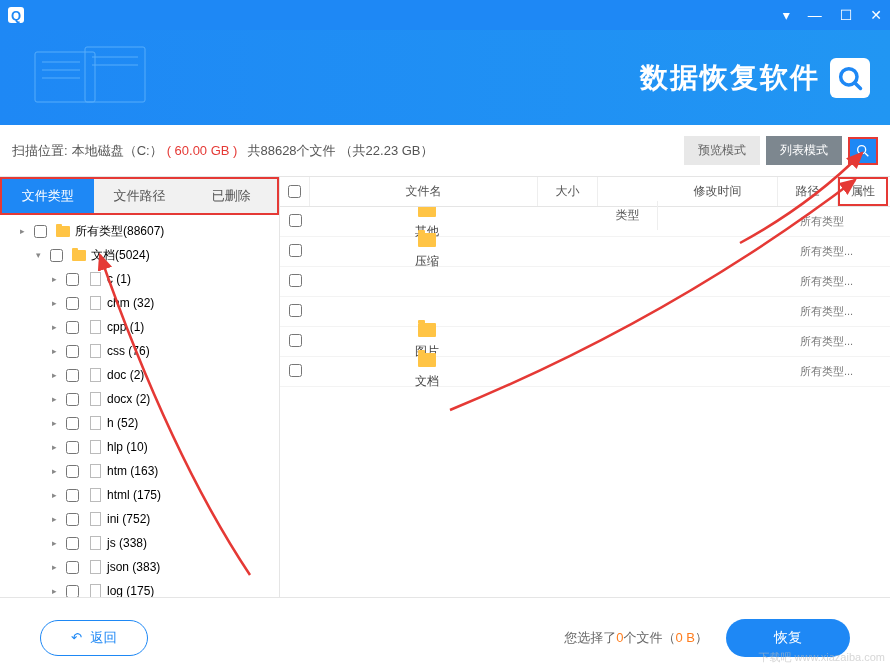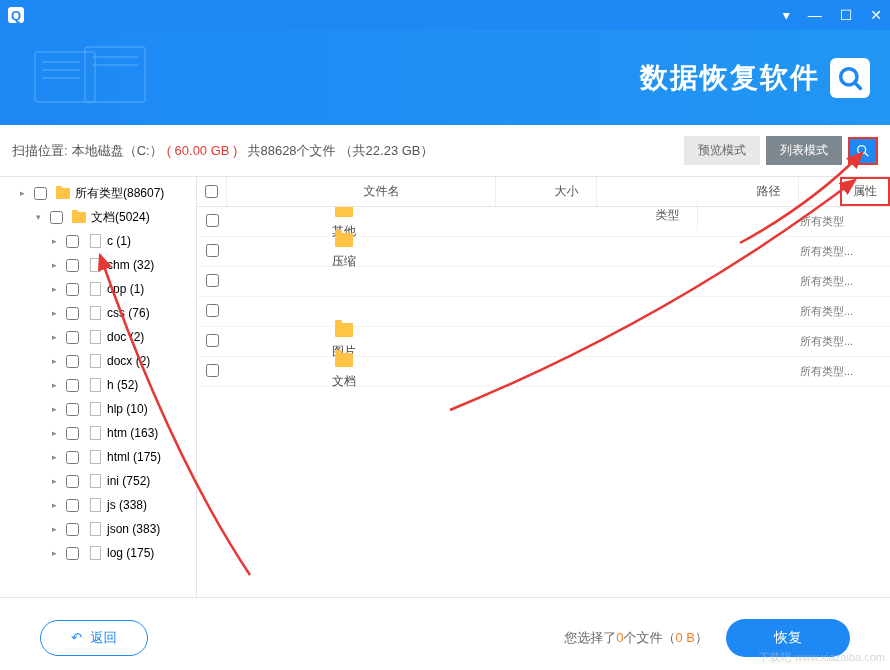--- a/index.html
+++ b/index.html
@@ -48,21 +48,21 @@
 .tree-row .ficon { width: 16px; height: 16px; margin: 0 4px; display: flex; align-items: center; justify-content: center; }
 .folder-ic { width: 14px; height: 11px; background: #ffc445; border-radius: 1px; position: relative; }
 .folder-ic::before { content: ''; position: absolute; top: -2px; left: 0; width: 6px; height: 3px; background: #ffc445; border-radius: 1px 1px 0 0; }
 .file-ic { width: 11px; height: 14px; background: #fff; border: 1px solid #bbb; position: relative; font-size: 6px; color: #888; text-align: center; line-height: 14px; overflow:hidden; }
 .indent-1 { padding-left: 20px; }
 .indent-2 { padding-left: 36px; }
 .indent-3 { padding-left: 52px; }
 
 
 .right { flex: 1; display: flex; flex-direction: column; }
-.table-head { display: flex; height: 30px; align-items: center; border-bottom: 1px solid #e5e5e5; font-size: 12px; color: #555; gap: 41px; }
+.table-head { display: flex; height: 30px; align-items: center; border-bottom: 1px solid #e5e5e5; font-size: 12px; color: #555; }
 .table-head .th { border-right: 1px solid #eee; text-align: center; height: 100%; display: flex; align-items: center; justify-content: center; }
 .th-chk { width: 30px; }
 .th-name { width: 228px; }
 .th-size { width: 60px; }
 .th-type { width: 60px; margin-top: 48px; }
 .th-time { width: 120px; }
 .th-path { width: 60px; }
 .th-attr { width: 50px; border: 2px solid #e53935 !important; }
 .table-body { flex: 1; overflow-y: auto; }
 .trow { display: flex; height: 30px; align-items: center; font-size: 12px; color: #444; border-bottom: 1px solid #f3f3f3; }
@@ -135,20 +135,25 @@
     <svg width="16" height="16" viewBox="0 0 24 24">
         <circle cx="10" cy="10" r="6" fill="none" stroke="#fff" stroke-width="2"></circle>
         <line x1="15" y1="15" x2="20" y2="20" stroke="#fff" stroke-width="2"></line>
       </svg>
   </div>
 </div>
 
 <div class="main">
 
   <div class="left">
+    <div class="tabs">
+      <div class="tab active">文件类型</div>
+      <div class="tab inactive">文件路径</div>
+      <div class="tab inactive" style="border:none">已删除</div>
+    </div>
     <div class="tree">
       <div class="tree-row indent-1">
         <span class="caret">▸</span>
         <input type="checkbox" style="">
         <span class="ficon">
             <span class="folder-ic"></span>
           </span>
         <span>所有类型(88607)</span>
       </div>
       <div class="tree-row indent-2">
@@ -277,20 +282,21 @@
   </div>
 
   <div class="right">
     <div class="table-head">
       <div class="th th-chk">
           <input type="checkbox" style="">
         </div>
       <div class="th th-name">文件名</div>
       <div class="th th-size">大小</div>
       <div class="th th-type">类型</div>
+      <div class="th th-time">修改时间</div>
       <div class="th th-path">路径</div>
       <div class="th th-attr">属性</div>
     </div>
     <div class="table-body" id="table-body">
         <div class="trow">
           <div class="td-chk"><input type="checkbox" style=""></div>
           <div class="td-name">
             <span class="fic"></span>
             <span>其他</span>
           </div>

